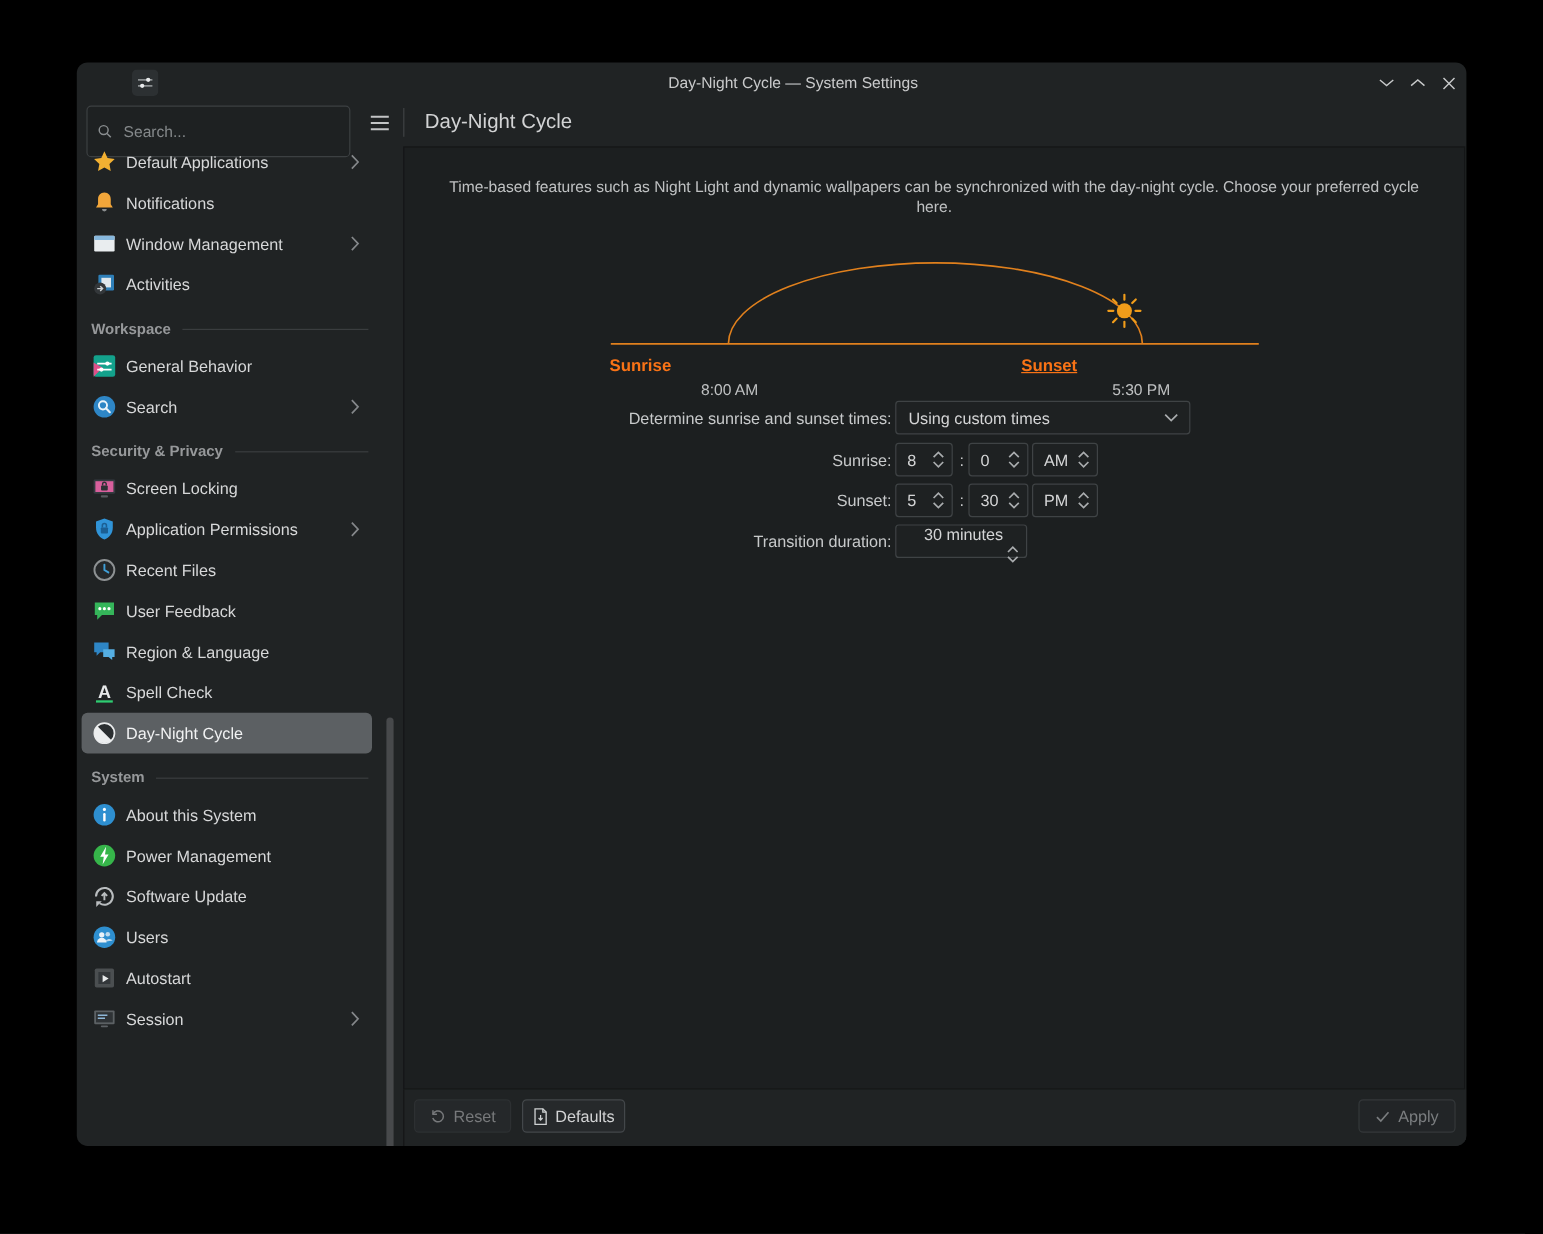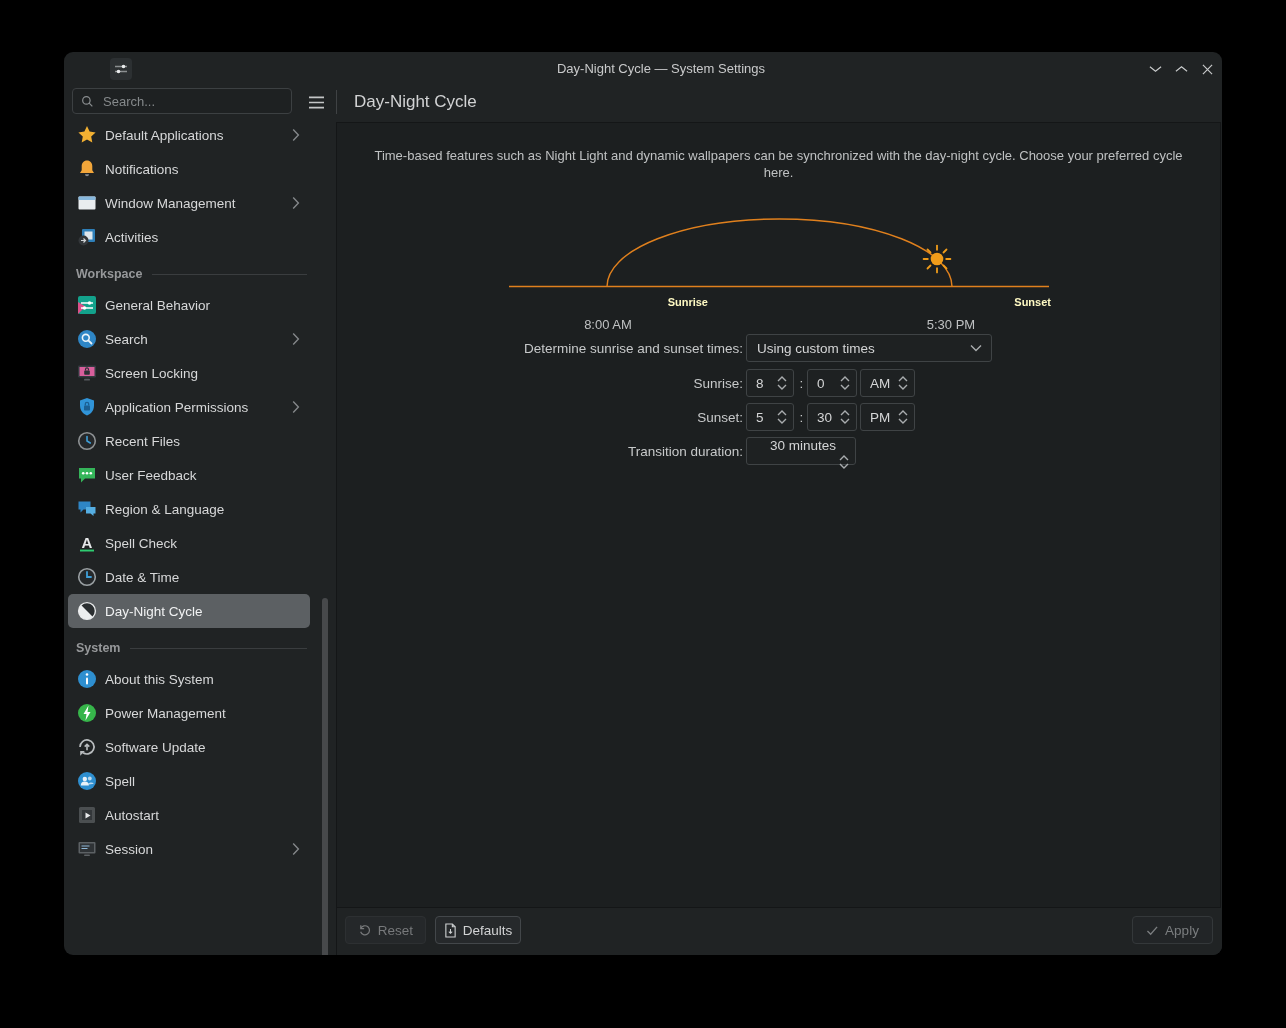--- a/index.html
+++ b/index.html
@@ -26,21 +26,21 @@
 
   
   .titlebar{position:absolute;left:4px;right:0;top:0;height:34px;margin-left:32px;}
   .app-icon{position:absolute;left:10px;top:6px;width:22px;height:22px;}
   .win-title{position:absolute;left:120px;right:120px;top:0;line-height:34px;text-align:center;
     font-size:13px;color:#c9cacb;white-space:nowrap;}
   .win-controls{position:absolute;right:7px;top:0;height:34px;display:flex;align-items:center;gap:10px;}
   .win-btn{width:16px;height:16px;display:flex;align-items:center;justify-content:center;cursor:default;}
 
   
-  .search-box{position:absolute;left:8px;top:36px;width:220px;height:26px;border:1px solid #3c4042;
+  .search-box{position:absolute;left:8px;top:36px;width:220px;height:43px;border:1px solid #3c4042;
     border-radius:4px;background:var(--ctl-bg);display:flex;align-items:center;padding:0 8px;gap:7px;}
   .search-box input{background:transparent;border:0;outline:0;width:100%;color:#cfd0d1;
     font-size:13px;font-family:inherit;}
   .search-box input::placeholder{color:#85898b;}
   .hamburger{position:absolute;left:238px;top:40px;width:28px;height:20px;
     display:flex;align-items:center;justify-content:center;}
   .header-sep{position:absolute;left:272px;top:38px;width:1px;height:24px;background:#3f4244;}
   .page-title{position:absolute;left:290px;top:38px;font-size:17px;color:#d2d3d4;line-height:24px;}
 
   
@@ -62,24 +62,24 @@
   
   .pane{position:absolute;left:272px;top:70px;right:1px;height:786px;background:var(--pane);
     border:1px solid var(--border);}
   .desc{position:absolute;top:24px;left:22px;right:22px;text-align:center;font-size:13px;
     line-height:17px;color:var(--text-muted);}
   .diagram-svg{position:absolute;left:0;top:70px;}
   .horizon{stroke:var(--accent);stroke-width:1.4;}
   .arc{stroke:var(--accent);stroke-width:1.4;fill:none;}
   .sun-disc{fill:var(--sun);}
   .sun-ray{stroke:var(--sun);stroke-width:1.8;stroke-linecap:round;}
-  .sun-label{position:absolute;width:200px;text-align:right;font-size:11px;font-weight:bold;color:#fef9c3;}
+  .sun-label{position:absolute;width:200px;text-align:left;font-size:14px;font-weight:bold;color:#f97316;}
   .sun-time{position:absolute;width:200px;text-align:center;font-size:13px;color:var(--text-muted);}
   .lbl-sunrise{left:171px;top:173px;} .time-sunrise{left:171px;top:194px;}
-  .lbl-sunset{left:514px;top:173px;}  .time-sunset{left:514px;top:194px;}
+  .lbl-sunset{left:514px;top:173px;text-decoration:underline;}  .time-sunset{left:514px;top:194px;}
 
   .form-row{position:absolute;left:0;width:100%;height:30px;display:flex;align-items:center;}
   .row-mode{top:210px;} .row-sunrise{top:245px;} .row-sunset{top:279px;} .row-trans{top:313px;}
   .form-label{width:406px;text-align:right;font-size:13.5px;color:var(--text-dim);flex:none;}
   .combo{margin-left:3px;width:246px;height:28px;border:1px solid var(--ctl-border);border-radius:3px;
     background:var(--ctl-bg);display:flex;align-items:center;padding:0 9px 0 10px;}
   .combo-text{flex:1;font-size:13.5px;color:var(--text);}
   .spin{margin-left:3px;height:28px;border:1px solid var(--ctl-border);border-radius:3px;
     background:var(--ctl-bg);display:flex;align-items:center;padding:0 5px 0 9px;}
   .spin-val{font-size:13.5px;color:var(--text);white-space:nowrap;}
@@ -219,20 +219,24 @@
             <path d="M12.3 12.3l3.2 3.2" stroke="#eaf3f9" stroke-width="1.8" stroke-linecap="round"></path>
           </svg>
         </span>
         <span class="sb-label">Search</span>
         <span class="sb-chev">
           <svg width="8" height="14" viewBox="0 0 8 14">
             <path d="M1.2 1.5L6.4 7l-5.2 5.5" stroke="#84878a" stroke-width="1.4" fill="none"></path>
           </svg>
         </span>
       </div>
+      <div class="sb-header">
+        <span class="sb-header-text">Security &amp; Privacy</span>
+        <span class="sb-header-line"></span>
+      </div>
       <div class="sb-item">
         <span class="sb-icon">
           <svg viewBox="0 0 22 22">
             <rect x="2" y="3.5" width="18" height="12" rx="1.2" fill="#343b40"></rect>
             <rect x="3.5" y="5" width="15" height="9" fill="#d85f9c"></rect>
             <rect x="8.2" y="8.6" width="5.6" height="4.2" rx="0.8" fill="#2c3135"></rect>
             <path d="M9.5 8.6V7.4a1.5 1.5 0 0 1 3 0v1.2" stroke="#2c3135" stroke-width="1.2" fill="none"></path>
             <rect x="8" y="16.8" width="6" height="1.8" rx="0.9" fill="#565b5e"></rect>
           </svg>
         </span>
@@ -284,29 +288,20 @@
       </div>
       <div class="sb-item">
         <span class="sb-icon">
           <svg viewBox="0 0 22 22">
             <text x="11" y="15.5" font-size="15" font-weight="bold" fill="#e6e8e9" text-anchor="middle" font-family="Liberation Sans, sans-serif">A</text>
             <rect x="4" y="17.6" width="14" height="1.9" fill="#2ecc71"></rect>
           </svg>
         </span>
         <span class="sb-label">Spell Check</span>
       </div>
-      <div class="sb-item">
-        <span class="sb-icon">
-          <svg viewBox="0 0 22 22">
-            <circle cx="11" cy="11" r="8.3" fill="#25282a" stroke="#9aa0a3" stroke-width="1.6"></circle>
-            <path d="M11 6v5h4" stroke="#3f9fd8" stroke-width="1.8" fill="none" stroke-linecap="round"></path>
-          </svg>
-        </span>
-        <span class="sb-label">Date &amp; Time</span>
-      </div>
       <div class="sb-item selected">
         <span class="sb-icon">
           <svg viewBox="0 0 22 22">
             <circle cx="11" cy="11" r="8.4" fill="#2a2e30" stroke="#e8eaeb" stroke-width="1.4"></circle>
             <path d="M11 2.6a8.4 8.4 0 0 0 0 16.8z" fill="#eceeef" transform="rotate(-45 11 11)"></path>
           </svg>
         </span>
         <span class="sb-label">Day-Night Cycle</span>
       </div>
       <div class="sb-header">
@@ -345,21 +340,21 @@
       <div class="sb-item">
         <span class="sb-icon">
           <svg viewBox="0 0 22 22">
             <circle cx="11" cy="11" r="9" fill="#2e8fd0"></circle>
             <circle cx="13.8" cy="8.5" r="1.9" fill="#bcd9ee"></circle>
             <path d="M11.5 14.8a3.8 3.8 0 0 1 6.4-1z" fill="#bcd9ee"></path>
             <circle cx="8.8" cy="9" r="2.2" fill="#eaf2f8"></circle>
             <path d="M4.8 15.5a4 4 0 0 1 8 0z" fill="#eaf2f8"></path>
           </svg>
         </span>
-        <span class="sb-label">Spell</span>
+        <span class="sb-label">Users</span>
       </div>
       <div class="sb-item">
         <span class="sb-icon">
           <svg viewBox="0 0 22 22">
             <rect x="3" y="3" width="16" height="16" rx="1.5" fill="#4b4f51"></rect>
             <rect x="6" y="6" width="10" height="10" fill="#33373a"></rect>
             <path d="M9.5 8.5l5 3-5 3z" fill="#e8eaeb"></path>
           </svg>
         </span>
         <span class="sb-label">Autostart</span>

